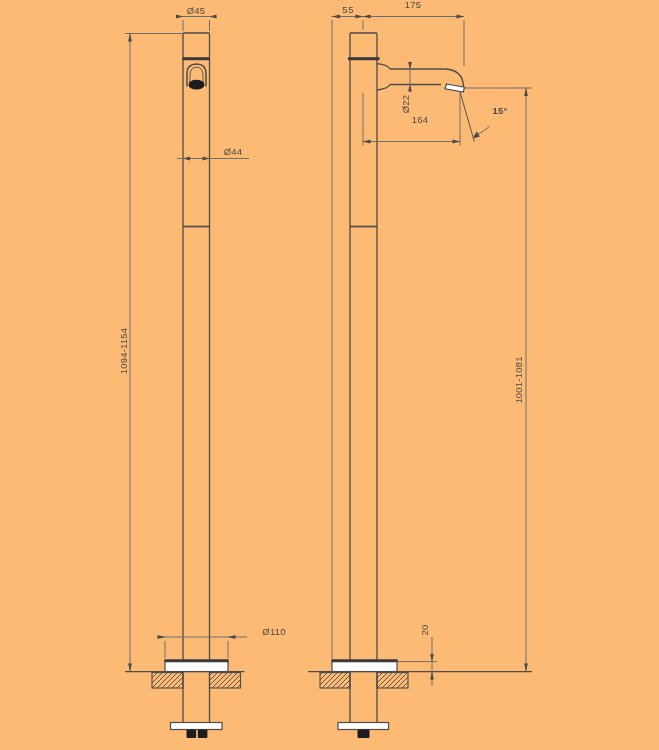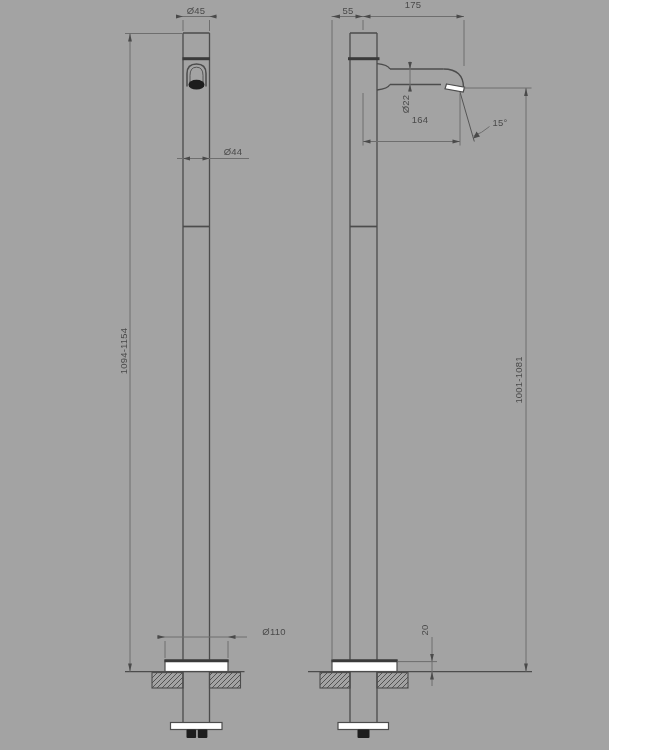--- a/index.html
+++ b/index.html
@@ -1,19 +1,19 @@
 <!DOCTYPE html>
 <html><head>
 <meta charset="utf-8">
 <style>
   html,body{margin:0;padding:0;background:#ffffff;}
   #canvas{
     position:relative;
-    width:609px;height:750px;
-    background:#a3a3a3;
+    width:659px;height:750px;
+    background:#fdba74;
     font-family:"Liberation Sans", sans-serif;
     overflow:hidden;
   }
   #canvas svg{position:absolute;left:0;top:0;}
   .dimlabel{
     position:absolute;
     font-size:9.5px;
     color:#4a4a4a;
     white-space:nowrap;
     letter-spacing:0.2px;
@@ -144,21 +144,21 @@
       <polygon points="432,661.5 430.1,654 433.9,654"></polygon>
       <polygon points="432,671.6 430.1,679.5 433.9,679.5"></polygon>
     </g>
   </svg>
 
   <span class="dimlabel" style="left:196px;top:10px;">Ø45</span>
   <span class="dimlabel" style="left:233px;top:151px;text-align:right;">Ø44</span>
   <span class="dimlabel" style="left:274px;top:631px;">Ø110</span>
   <span class="dimlabel rot" style="left:123px;top:351px;">1094-1154</span>
 
-  <span class="dimlabel" style="left:348px;top:10px;">55</span>
+  <span class="dimlabel" style="left:348px;top:10px;font-family:Liberation Mono, monospace;">55</span>
   <span class="dimlabel" style="left:413px;top:4px;">175</span>
   <span class="dimlabel rot" style="left:405px;top:104px;">Ø22</span>
   <span class="dimlabel" style="left:420px;top:119px;">164</span>
-  <span class="dimlabel" style="left:500px;top:122px;">15°</span>
+  <span class="dimlabel" style="left:500px;top:110px;font-weight:bold;">15°</span>
   <span class="dimlabel rot" style="left:518px;top:380px;">1001-1081</span>
   <span class="dimlabel rot" style="left:424px;top:630px;">20</span>
 
 </div>
 
 </body></html>

